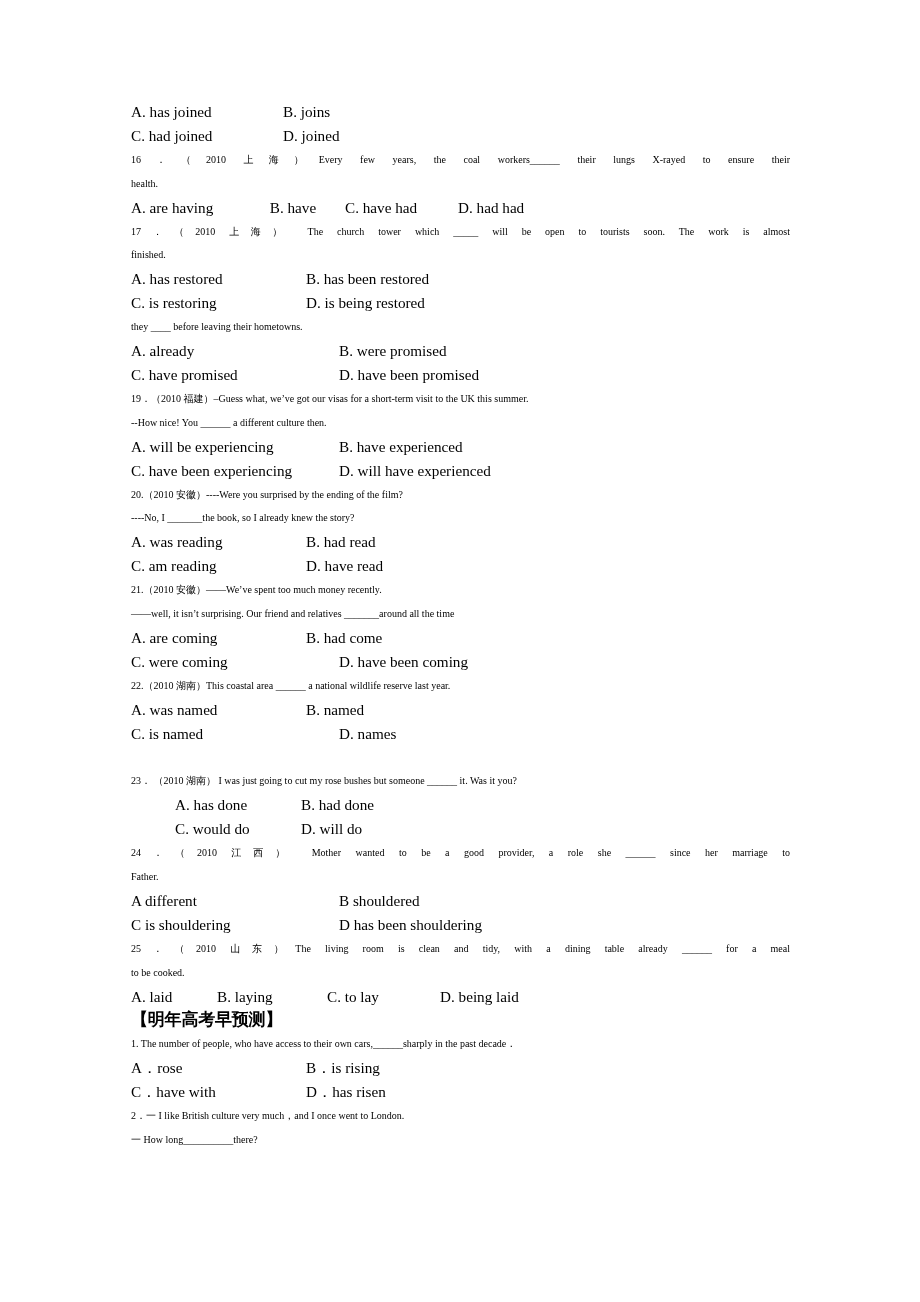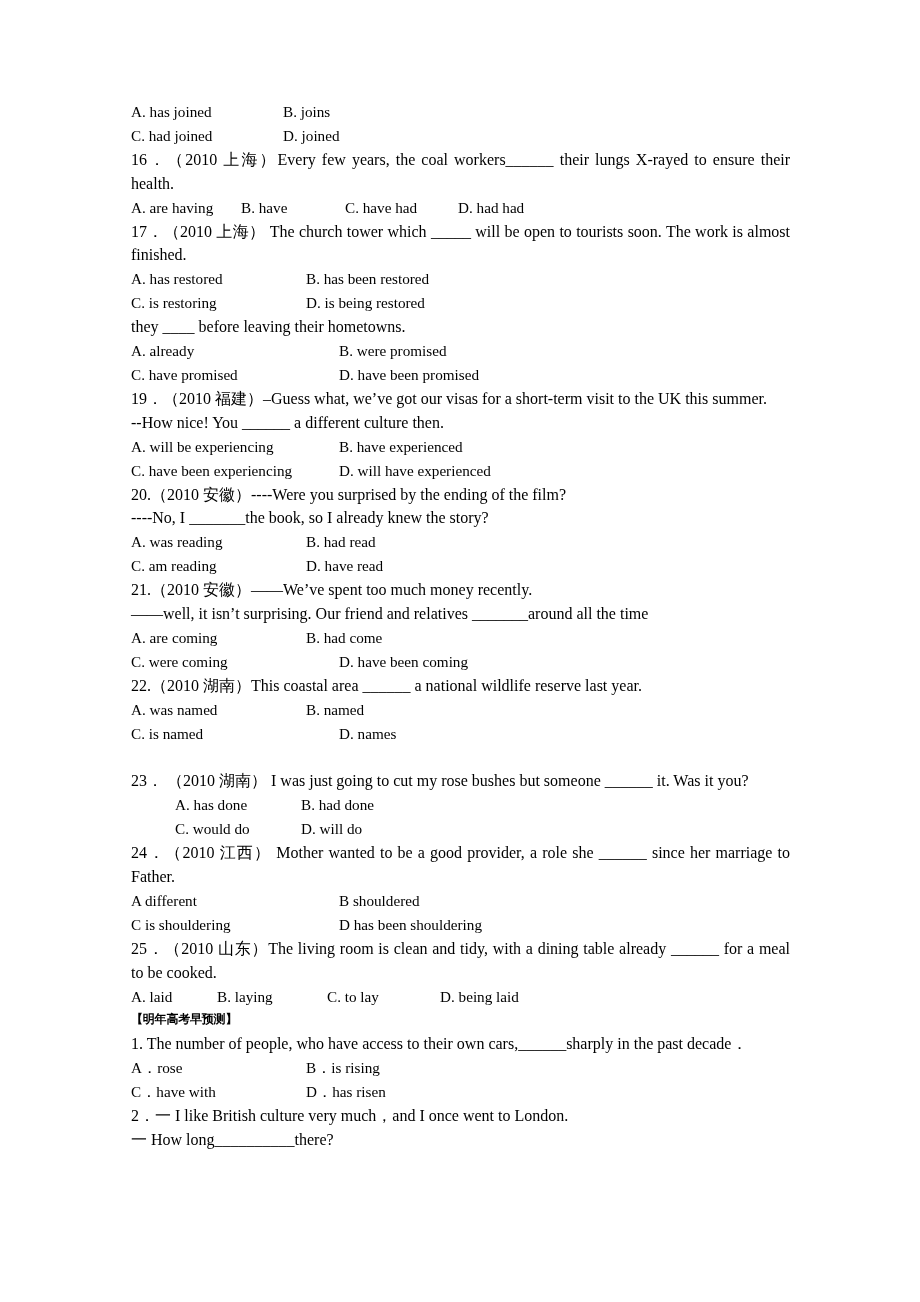--- a/index.html
+++ b/index.html
@@ -23,21 +23,21 @@
     padding: 100px 130px 0 131px;
   }
   .doc {
     width: 659px;
     font-size: 15.2px;
     line-height: 23.9px;
   }
   
   .ln {
     white-space: pre-wrap;
-    font-size: 16px;
+    font-size: 10px;
     line-height: 23.9px;
     margin: 0;
   }
   .ln.just {
     text-align: justify;
     text-align-last: justify;
   }
   
   .opts {
     display: flex;
@@ -45,29 +45,29 @@
     font-size: 15.2px;
   }
   .opts .c {
     flex: 0 0 auto;
     white-space: pre;
   }
   .w2  { width: 152px; font-family: Liberation Serif, serif; }
   .w2b { width: 175px; }
   .w2c { width: 208px; }
   .w4a { width: 110px; }
-  .w4b { width: 104px; }
+  .w4b { width: 104px; text-align: center; }
   .w4c { width: 113px; }
   .w4e { width: 86px; }
   .w4f { width: 110px; }
   .w4g { width: 126px; margin-left: 44px; }
   .sec-head {
     font-family: "DejaVu Sans", "Liberation Sans", sans-serif;
     font-weight: bold;
-    font-size: 12px;
+    font-size: 17px;
     line-height: 23.9px;
     letter-spacing: -0.2px;
   }
   .gap {
     height: 23.9px;
   }
 </style>
 </head>
 <body>
 

